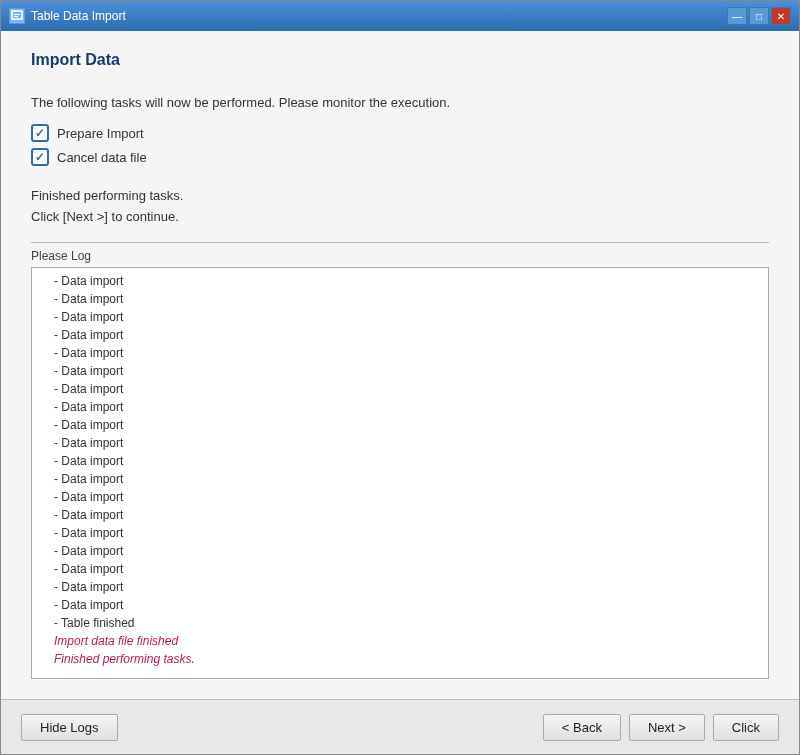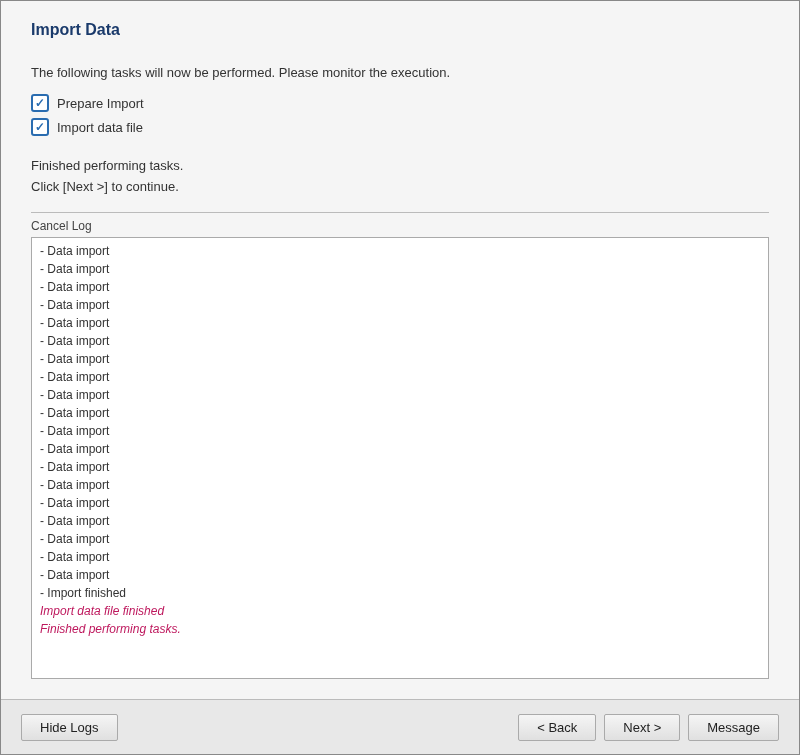--- a/index.html
+++ b/index.html
@@ -135,21 +135,21 @@
       color: #444;
       margin-bottom: 4px;
       border-top: 1px solid #bbb;
       padding-top: 6px;
     }
     .message-log-box {
       border: 1px solid #aaa;
       background: white;
       flex: 1;
       overflow-y: scroll;
-      padding: 4px 8px;
+      padding: 4px 22px;
       font-size: 12px;
       color: #333;
       display: flex;
       flex-direction: column;
     }
     .log-line {
       line-height: 1.5;
       white-space: nowrap;
     }
     .log-line.blue {
@@ -198,77 +198,94 @@
     .message-log-box::-webkit-scrollbar-thumb {
       background: #bbb;
       border: 1px solid #999;
     }
   </style>
 </head>
 <body>
 
 <div class="window">
 
+  <div class="title-bar">
+    <div class="title-bar-left">
+      <div class="title-icon">
+        <svg width="12" height="12" viewBox="0 0 12 12">
+          <rect x="1" y="1" width="10" height="8" fill="none" stroke="white" stroke-width="1.5"></rect>
+          <rect x="3" y="4" width="6" height="1" fill="white"></rect>
+          <rect x="3" y="6" width="4" height="1" fill="white"></rect>
+        </svg>
+      </div>
+      <span class="title-text">Table Data Import</span>
+    </div>
+    <div class="title-controls">
+      <button class="title-btn">—</button>
+      <button class="title-btn">□</button>
+      <button class="title-btn close">✕</button>
+    </div>
+  </div>
 
   <div class="content-area">
     <div class="page-title">Import Data</div>
     <div class="description">The following tasks will now be performed. Please monitor the execution.</div>
 
     <div class="tasks-list">
       <div class="task-item">
         <div class="check-icon">
           <span class="check-mark">✓</span>
         </div>
         <span>Prepare Import</span>
       </div>
       <div class="task-item">
         <div class="check-icon">
           <span class="check-mark">✓</span>
         </div>
-        <span>Import data file</span>
+        <span>Cancel data file</span>
       </div>
     </div>
 
     <div class="status-text">
       <span>Finished performing tasks.</span><br>
       <span>Click [Next &gt;] to continue.</span>
     </div>
 
     <div class="message-log-section">
-      <div class="message-log-label">Cancel Log</div>
+      <div class="message-log-label">Please Log</div>
       <div class="message-log-box" id="log-box">
       <div class="log-line">- Data import</div>
           <div class="log-line">- Data import</div>
           <div class="log-line">- Data import</div>
           <div class="log-line">- Data import</div>
           <div class="log-line">- Data import</div>
           <div class="log-line">- Data import</div>
           <div class="log-line">- Data import</div>
           <div class="log-line">- Data import</div>
           <div class="log-line">- Data import</div>
           <div class="log-line">- Data import</div>
           <div class="log-line">- Data import</div>
           <div class="log-line">- Data import</div>
           <div class="log-line">- Data import</div>
           <div class="log-line">- Data import</div>
           <div class="log-line">- Data import</div>
           <div class="log-line">- Data import</div>
           <div class="log-line">- Data import</div>
           <div class="log-line">- Data import</div>
           <div class="log-line">- Data import</div>
-          <div class="log-line">- Import finished</div>
+          <div class="log-line">- Table finished</div>
           <div class="log-line blue">Import data file finished</div>
           <div class="log-line blue">Finished performing tasks.</div>
         </div>
     </div>
   </div>
 
   <div class="footer">
     <div class="footer-left">
       <button class="btn">Hide Logs</button>
     </div>
     <div class="footer-right">
       <button class="btn">&lt; Back</button>
       <button class="btn">Next &gt;</button>
-      <button class="btn">Message</button>
+      <button class="btn">Click</button>
     </div>
   </div>
 </div>
 
 </body></html>

